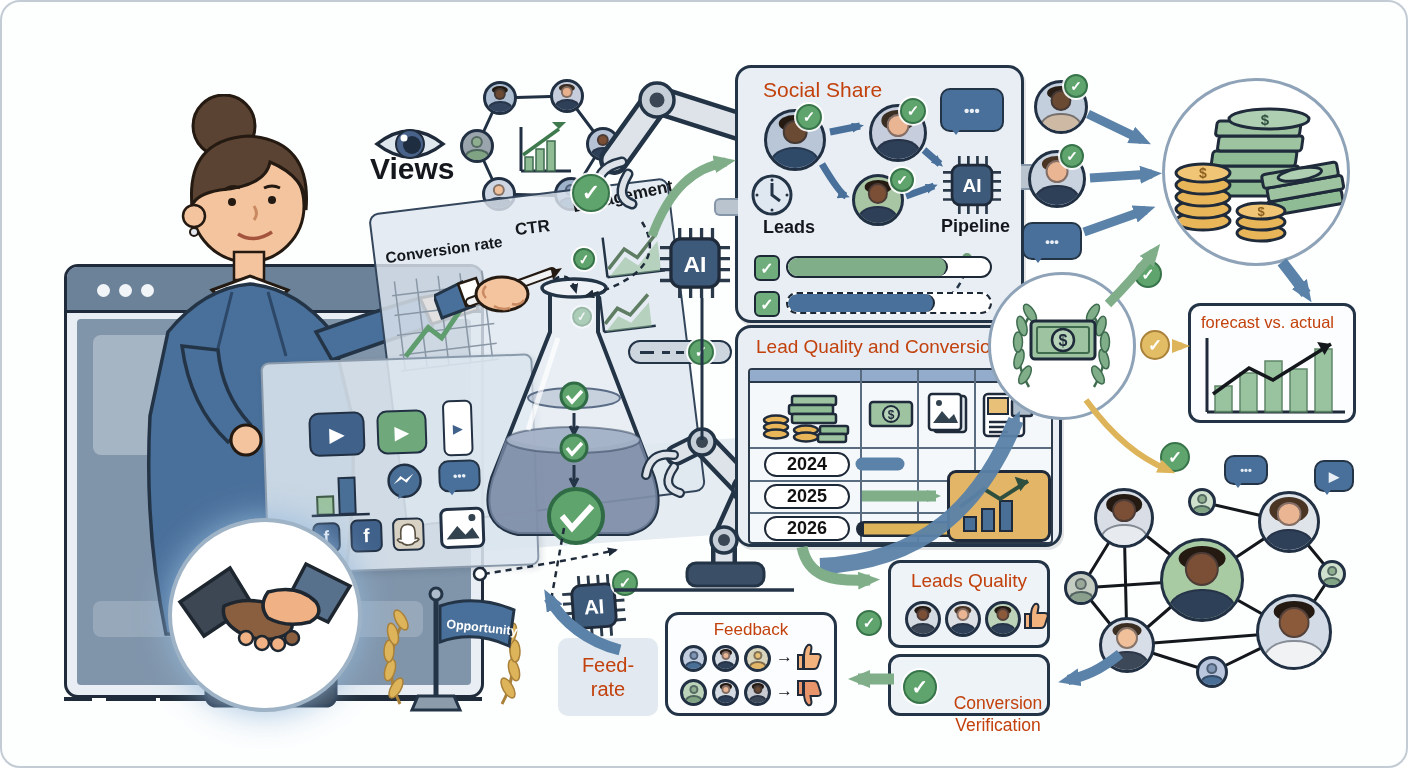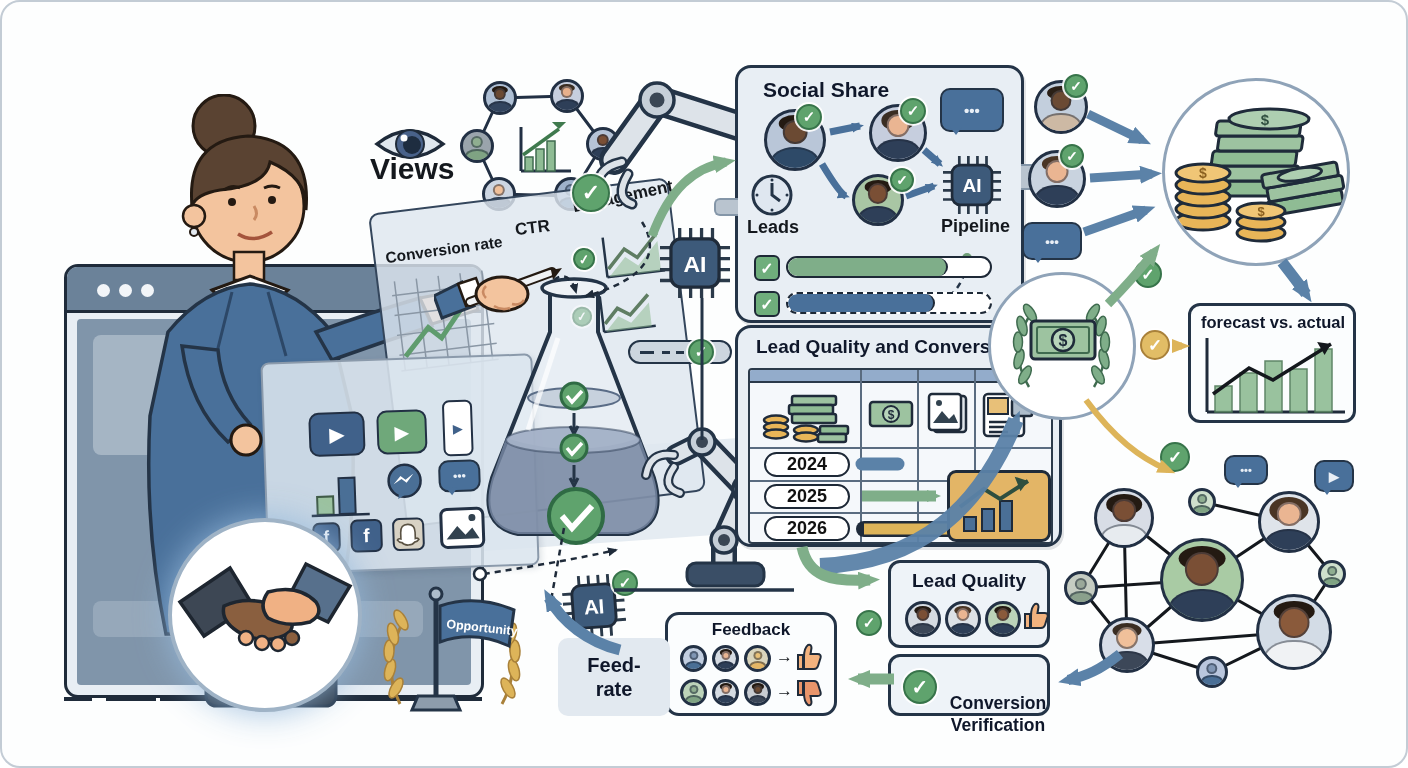--- a/index.html
+++ b/index.html
@@ -2,21 +2,21 @@
 <html><head>
 <meta charset="utf-8">
 <style>
   html,body{margin:0;padding:0;background:#fff;}
   #canvas{position:relative;width:1408px;height:768px;background:#fdfefe;overflow:hidden;
     font-family:"Liberation Sans",sans-serif;border:2px solid #c3ccd5;border-radius:20px;box-sizing:border-box;}
   .abs{position:absolute;box-sizing:border-box;}
   .panel{position:absolute;background:#e8eef4;border:3px solid #243447;border-radius:16px;
     box-shadow:2px 3px 0 rgba(30,45,60,.12);box-sizing:border-box;}
   .whitepanel{position:absolute;background:#fbfdfe;border:3px solid #243447;border-radius:12px;box-sizing:border-box;}
-  .ttl{font-weight:700;color:#0f172a;}
+  .ttl{font-weight:400;color:#c2410c;}
   .avatar{position:absolute;border-radius:50%;border:3px solid #223044;overflow:hidden;background:#c4d1e0;box-sizing:border-box;}
   .avatar .hd{position:absolute;left:50%;top:14%;width:44%;height:44%;transform:translateX(-50%);
     border-radius:50%;background:#8a5a3b;border:2px solid rgba(30,40,55,.5);box-sizing:border-box;}
   .avatar .hr{position:absolute;left:50%;top:6%;width:58%;height:30%;transform:translateX(-50%);
     border-radius:50%;background:#3a2d22;}
   .avatar .bd{position:absolute;left:50%;bottom:-20%;width:88%;height:58%;transform:translateX(-50%);
     border-radius:48% 48% 0 0;background:#2e4a68;border:2px solid rgba(30,40,55,.5);box-sizing:border-box;}
   .check{position:absolute;border-radius:50%;background:#5fa36d;border:2.5px solid #37744a;color:#fff;
     display:flex;align-items:center;justify-content:center;font-weight:bold;box-sizing:border-box;
     box-shadow:0 0 0 2px rgba(255,255,255,.9);}
@@ -392,21 +392,21 @@
     <svg class="abs" style="left:12px;top:105px;" width="44" height="44" viewBox="0 0 44 44">
       <circle cx="22" cy="22" r="19" fill="#dfe7f0" stroke="#243447" stroke-width="3"></circle>
       <path d="M22 10 V22 L30 28" stroke="#243447" stroke-width="3" fill="none"></path>
       <g fill="#243447">
           <circle cx="22" cy="7" r="1.5"></circle>
           <circle cx="37" cy="22" r="1.5"></circle>
           <circle cx="22" cy="37" r="1.5"></circle>
           <circle cx="7" cy="22" r="1.5"></circle>
         </g>
     </svg>
-    <div class="lbl" style="left:9px;top:149px;font-size:18px;">Leads</div>
+    <div class="lbl" style="left:25px;top:149px;font-size:18px;">Leads</div>
     <div class="lbl" style="left:203px;top:148px;font-size:18px;">Pipeline</div>
     <div class="cbx" style="left:16px;top:187px;">
         <span>✓</span>
       </div>
     <div class="bar" style="left:48px;top:188px;width:206px;">
       <div class="fill" style="width:78%;background:#7fae89;"></div>
     </div>
     <div class="cbx" style="left:16px;top:223px;">
         <span>✓</span>
       </div>
@@ -641,21 +641,21 @@
         <span class="hd" style="background:#8a5a3b;"></span>
         <span class="bd" style="background:#f0f2f4;"></span>
       </div>
     <div class="avatar" style="left:146px;top:216px;width:32px;height:32px;background:#b9c6dd;">
         <span class="hd" style="background:#8096b4;"></span>
         <span class="bd" style="background:#4a6f96;"></span>
       </div>
   </div>
 
   <div class="whitepanel" able="false" style="left:886px;top:558px;width:162px;height:88px;border-radius:12px;background:#eef3f8;z-index:6;">
-    <div class="ttl abs" style="left:0;top:7px;width:100%;text-align:center;font-size:19px;">Lead Quality</div>
+    <div class="ttl abs" style="left:0;top:7px;width:100%;text-align:center;font-size:19px;">Leads Quality</div>
     <div class="avatar" style="left:14px;top:38px;width:36px;height:36px;background:#d5dbe2;">
         <span class="hr" style="background:#241a12;"></span>
         <span class="hd" style="background:#7a4f35;"></span>
         <span class="bd" style="background:#3c4758;"></span>
       </div>
     <div class="avatar" style="left:54px;top:38px;width:36px;height:36px;background:#dde1e6;">
         <span class="hr" style="background:#4a3524;"></span>
         <span class="hd" style="background:#eab592;"></span>
         <span class="bd" style="background:#2e3f58;"></span>
       </div>
@@ -711,21 +711,21 @@
         <span class="hr" style="background:#241a12;"></span>
         <span class="hd" style="background:#6b4a33;"></span>
         <span class="bd" style="background:#3c4758;"></span>
       </div>
     <span class="lbl" style="left:108px;top:66px;font-size:17px;font-weight:800;">→</span>
     <svg class="abs" style="left:128px;top:63px;transform:scaleY(-1);" width="26" height="30" viewBox="0 0 26 30">
       <path d="M2 13 h5 v14 H2 z M8 15 q0 -9 4 -12 q3.5 -1 3.5 3 l-1 6 h7 q4 0 3 4 l-2.5 8 q-1 3 -4 3 H8 z" fill="#e8956b" stroke="#1f2b3a" stroke-width="2"></path>
     </svg>
   </div>
 
-  <div class="abs" style="left:556px;top:636px;width:112px;height:78px;background:#e2e9f0;border-radius:10px;z-index:6;display:flex;flex-direction:column;align-items:center;justify-content:center;">
+  <div class="abs" style="left:556px;top:636px;width:100px;height:78px;background:#e2e9f0;border-radius:10px;z-index:6;display:flex;flex-direction:column;align-items:center;justify-content:center;">
     <div class="ttl" style="font-size:20px;line-height:1.2;">Feed-</div>
     <div class="ttl" style="font-size:20px;line-height:1.2;">rate</div>
   </div>
 
   <div class="check" style="left:854px;top:608px;width:26px;height:26px;font-size:15px;z-index:7;">
       <span>✓</span>
     </div>
   <div class="check" style="left:1132px;top:258px;width:28px;height:28px;font-size:16px;z-index:7;">
       <span>✓</span>
     </div>

